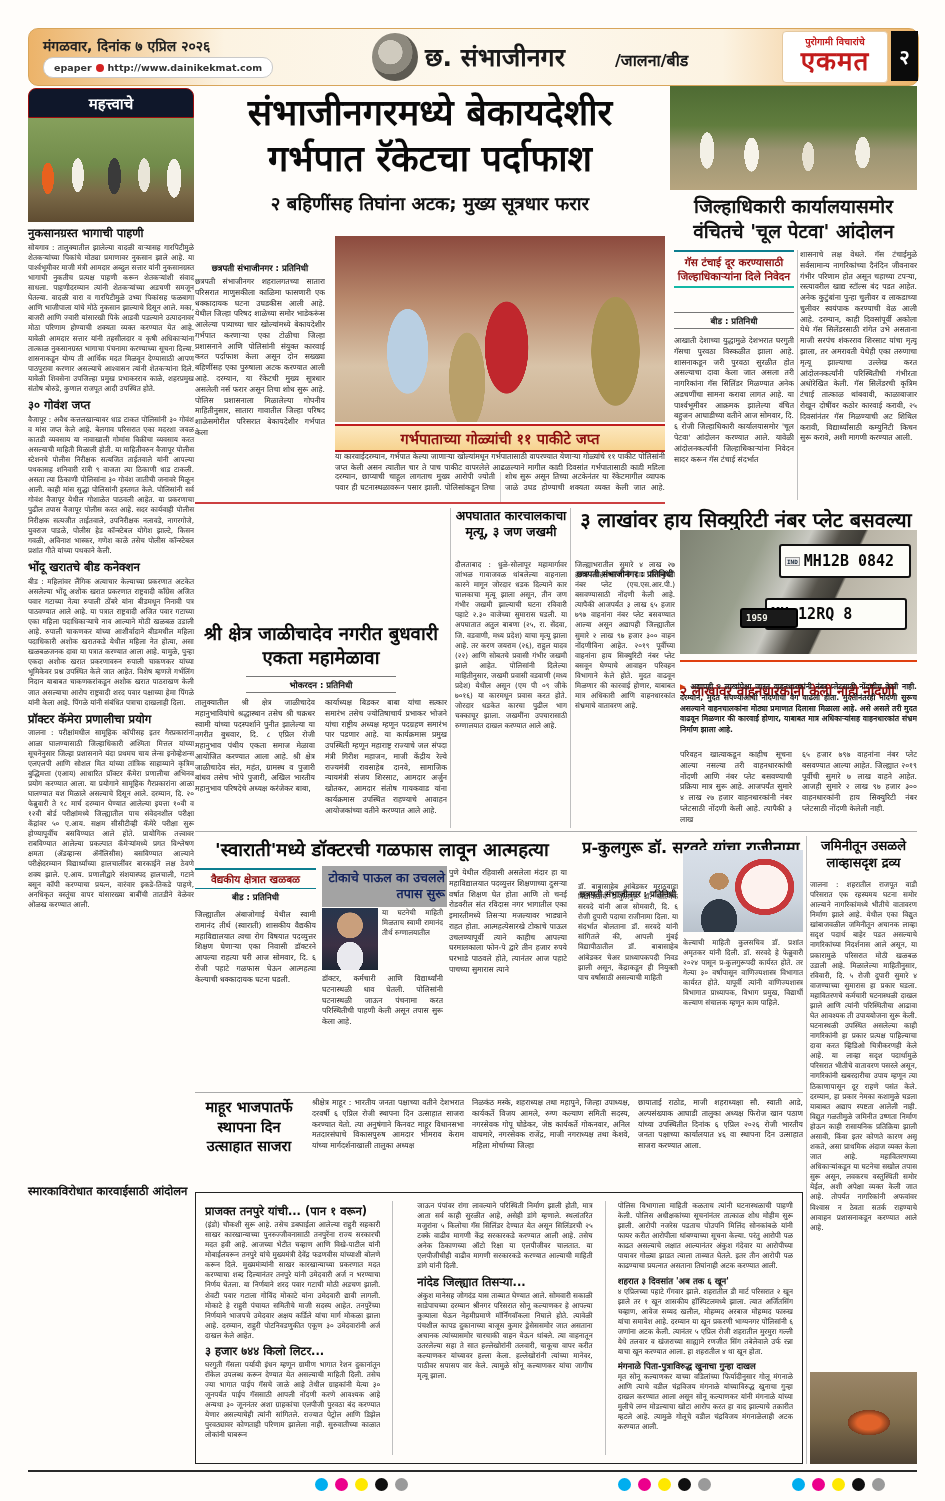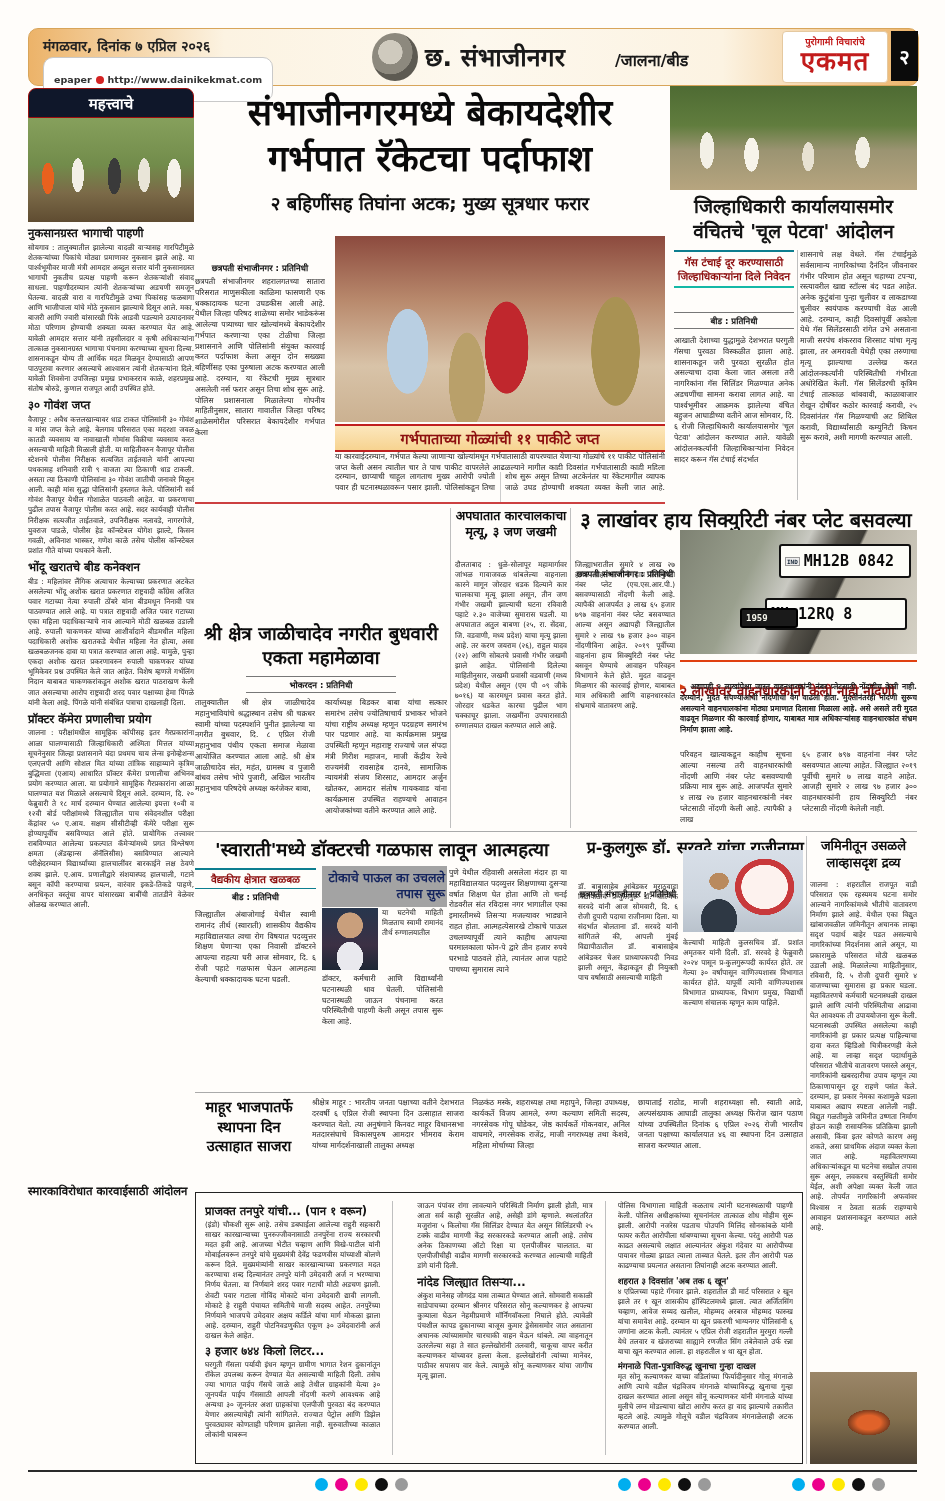--- a/index.html
+++ b/index.html
@@ -10,21 +10,21 @@
   .bt-sm{font-size:7.2px;line-height:1.4;text-align:justify;color:#1c1c1c;}
   .hl{font-weight:bold;color:#0d0d0d;}
   .center{text-align:center;}
   .byline{font-weight:bold;font-size:8.5px;text-align:center;border-top:1px solid #777;border-bottom:1px solid #777;padding:2px 0;margin-bottom:4px;}
   .byline-plain{font-weight:bold;font-size:8.5px;text-align:center;margin-bottom:4px;margin-top:26px;}
   
   .hdr{top:28px;left:28px;width:889px;height:56px;border-radius:10px;border:1px solid #d8a55a;
        background:linear-gradient(90deg,#ecb369 0%,#fcf3e2 22%,#fdf8ee 50%,#fcf3e2 78%,#ecb369 100%);}
   .hdr-date{position:absolute;left:14px;top:7px;font-size:14px;font-weight:bold;color:#222;}
   .hdr-pill{position:absolute;left:14px;top:28px;background:#fff;border:1px solid #c9c9c9;border-radius:10px;
-            padding:16px 10px;font-size:9.5px;font-weight:bold;color:#333;display:flex;align-items:center;gap:4px;}
+            padding:4px 10px;font-size:9.5px;font-weight:bold;color:#333;display:flex;align-items:center;gap:4px;}
   .hdr-pill .dot{width:8px;height:8px;border-radius:50%;background:#d42222;display:inline-block;}
   .emblem{position:absolute;left:343px;top:4px;width:46px;height:48px;border-radius:50%;
           background:radial-gradient(circle at 40% 40%,#cfcabe 0 30%,#8d897e 31% 55%,#5d5a52 56% 100%);}
   .ed-main{position:absolute;left:396px;top:10px;font-size:25px;font-weight:bold;color:#191919;}
   .ed-sub{position:absolute;left:586px;top:20px;font-size:16px;font-weight:bold;color:#191919;}
   .ekmat-box{position:absolute;right:30px;top:2px;width:104px;height:50px;background:#fff;border:1px solid #e5c9a0;
              border-radius:4px;text-align:center;}
   .ekmat-tag{font-size:9.5px;font-weight:bold;color:#c21b1b;margin-top:3px;}
   .ekmat{font-size:26px;font-weight:bold;color:#c21b1b;line-height:1;letter-spacing:1px;}
   .pgno{position:absolute;right:0px;top:2px;width:27px;height:50px;background:#0b0b0b;color:#fff;
@@ -223,21 +223,21 @@
     <div style="border-top:2px solid #0d7e8f;border-bottom:1px solid #0d7e8f;color:#8d0f0f;font-weight:bold;font-size:10.5px;text-align:center;padding:2px 0;">वैद्यकीय क्षेत्रात खळबळ</div>
     <div class="byline-plain" style="margin-top:2px;">बीड : प्रतिनिधी</div>
   </div>
   <div class="abs bt" style="left:195px;top:910px;width:121px;height:178px;overflow:hidden;">जिल्ह्यातील अंबाजोगाई येथील स्वामी रामानंद तीर्थ (स्वाराती) शासकीय वैद्यकीय महाविद्यालयात त्वचा रोग विषयात पदव्युत्तर शिक्षण घेणाऱ्या एका निवासी डॉक्टरने आपल्या राहत्या घरी आज सोमवार, दि. ६ रोजी पहाटे गळफास घेऊन आत्महत्या केल्याची धक्कादायक घटना घडली.</div>
   <div class="abs ybox">टोकाचे पाऊल का उचलले तपास सुरू</div>
   <div class="abs doc-photo"></div>
   <div class="abs bt-sm" style="left:382px;top:908px;width:61px;height:62px;overflow:hidden;">या घटनेची माहिती मिळताच स्वामी रामानंद तीर्थ रुग्णालयातील</div>
   <div class="abs bt" style="left:322px;top:974px;width:121px;height:114px;overflow:hidden;">डॉक्टर, कर्मचारी आणि विद्यार्थ्यांनी घटनास्थळी धाव घेतली. पोलिसांनी घटनास्थळी जाऊन पंचनामा करत परिस्थितीची पाहणी केली असून तपास सुरू केला आहे.</div>
   <div class="abs bt" style="left:449px;top:868px;width:118px;height:220px;overflow:hidden;">पुणे येथील रहिवासी असलेला मंदार हा या महाविद्यालयात पदव्युत्तर शिक्षणाच्या दुसऱ्या वर्षात शिक्षण घेत होता आणि तो चनई रोडवरील संत रविदास नगर भागातील एका इमारतीमध्ये तिसऱ्या मजल्यावर भाड्याने राहत होता. आत्महत्येसारखे टोकाचे पाऊल उचलण्यापूर्वी त्याने काहीच आपल्या घरमालकाला फोन-पे द्वारे तीन हजार रुपये घरभाडे पाठवले होते, त्यानंतर आज पहाटे पाचच्या सुमारास त्याने</div>
 
-  <div class="abs hl" style="left:578px;top:836px;width:226px;font-size:16px;text-align:right;">प्र-कुलगुरू डॉ. सरवदे यांचा राजीनामा</div>
+  <div class="abs hl" style="left:578px;top:836px;width:226px;font-size:16px;text-align:center;">प्र-कुलगुरू डॉ. सरवदे यांचा राजीनामा</div>
   <div class="abs byline-plain" style="left:578px;top:862px;width:100px;">छत्रपती संभाजीनगर : प्रतिनिधी</div>
   <div class="abs sarv-photo"></div>
   <div class="abs bt-sm" style="left:578px;top:882px;width:100px;height:206px;overflow:hidden;">डॉ. बाबासाहेब आंबेडकर मराठवाडा विद्यापीठाचे प्र-कुलगुरू डॉ. वाल्मिक सरवदे यांनी आज सोमवारी, दि. ६ रोजी दुपारी पदाचा राजीनामा दिला. या संदर्भात बोलताना डॉ. सरवदे यांनी सांगितले की, आपली मुंबई विद्यापीठातील डॉ. बाबासाहेब आंबेडकर चेअर प्राध्यापकपदी निवड झाली असून, केंद्राकडून ही नियुक्ती पाच वर्षांसाठी असल्याची माहिती</div>
   <div class="abs bt-sm" style="left:683px;top:938px;width:120px;height:150px;overflow:hidden;">केल्याची माहिती कुलसचिव डॉ. प्रशांत अमृतकर यांनी दिली. डॉ. सरवदे हे फेब्रुवारी २०२४ पासून प्र-कुलगुरूपदी कार्यरत होते. तर गेल्या ३० वर्षांपासून वाणिज्यशास्त्र विभागात कार्यरत होते. यापूर्वी त्यांनी वाणिज्यशास्त्र विभागात प्राध्यापक, विभाग प्रमुख, विद्यार्थी कल्याण संचालक म्हणून काम पाहिले.</div>
 
   <div class="abs vr" style="left:806px;top:836px;height:628px;"></div>
   <div class="abs center hl" style="left:810px;top:838px;width:107px;font-size:13px;line-height:1.3;">जमिनीतून उसळले लाव्हासदृश द्रव्य</div>
   <div class="abs bt-sm" style="left:810px;top:880px;width:107px;height:486px;overflow:hidden;">जालना : शहरातील राजपूत वाडी परिसरात एक रहस्यमय घटना समोर आल्याने नागरिकांमध्ये भीतीचे वातावरण निर्माण झाले आहे. येथील एका विद्युत खांबाजवळील जमिनीतून अचानक लाव्हा सदृश पदार्थ बाहेर पडत असल्याचे नागरिकांच्या निदर्शनास आले असून, या प्रकारामुळे परिसरात मोठी खळबळ उडाली आहे. मिळालेल्या माहितीनुसार, रविवारी, दि. ५ रोजी दुपारी सुमारे ४ वाजण्याच्या सुमारास हा प्रकार घडला. महावितरणचे कर्मचारी घटनास्थळी दाखल झाले आणि त्यांनी परिस्थितीचा आढावा घेत आवश्यक ती उपाययोजना सुरू केली. घटनास्थळी उपस्थित असलेल्या काही नागरिकांनी हा प्रकार प्रत्यक्ष पाहिल्याचा दावा करत व्हिडिओ चित्रीकरणही केले आहे. या लाव्हा सदृश पदार्थामुळे परिसरात भीतीचे वातावरण पसरले असून, नागरिकांनी खबरदारीचा उपाय म्हणून त्या ठिकाणापासून दूर राहणे पसंत केले. दरम्यान, हा प्रकार नेमका कशामुळे घडला याबाबत अद्याप स्पष्टता आलेली नाही. विद्युत गळतीमुळे जमिनीत उष्णता निर्माण होऊन काही रासायनिक प्रतिक्रिया झाली असावी, किंवा इतर कोणते कारण असू शकते, असा प्राथमिक अंदाज व्यक्त केला जात आहे. महावितरणच्या अधिकाऱ्यांकडून या घटनेचा सखोल तपास सुरू असून, लवकरच वस्तुस्थिती समोर येईल, अशी अपेक्षा व्यक्त केली जात आहे. तोपर्यंत नागरिकांनी अफवांवर विश्वास न ठेवता सतर्क राहण्याचे आवाहन प्रशासनाकडून करण्यात आले आहे.</div>
   <div class="abs lava-photo"></div>
 

